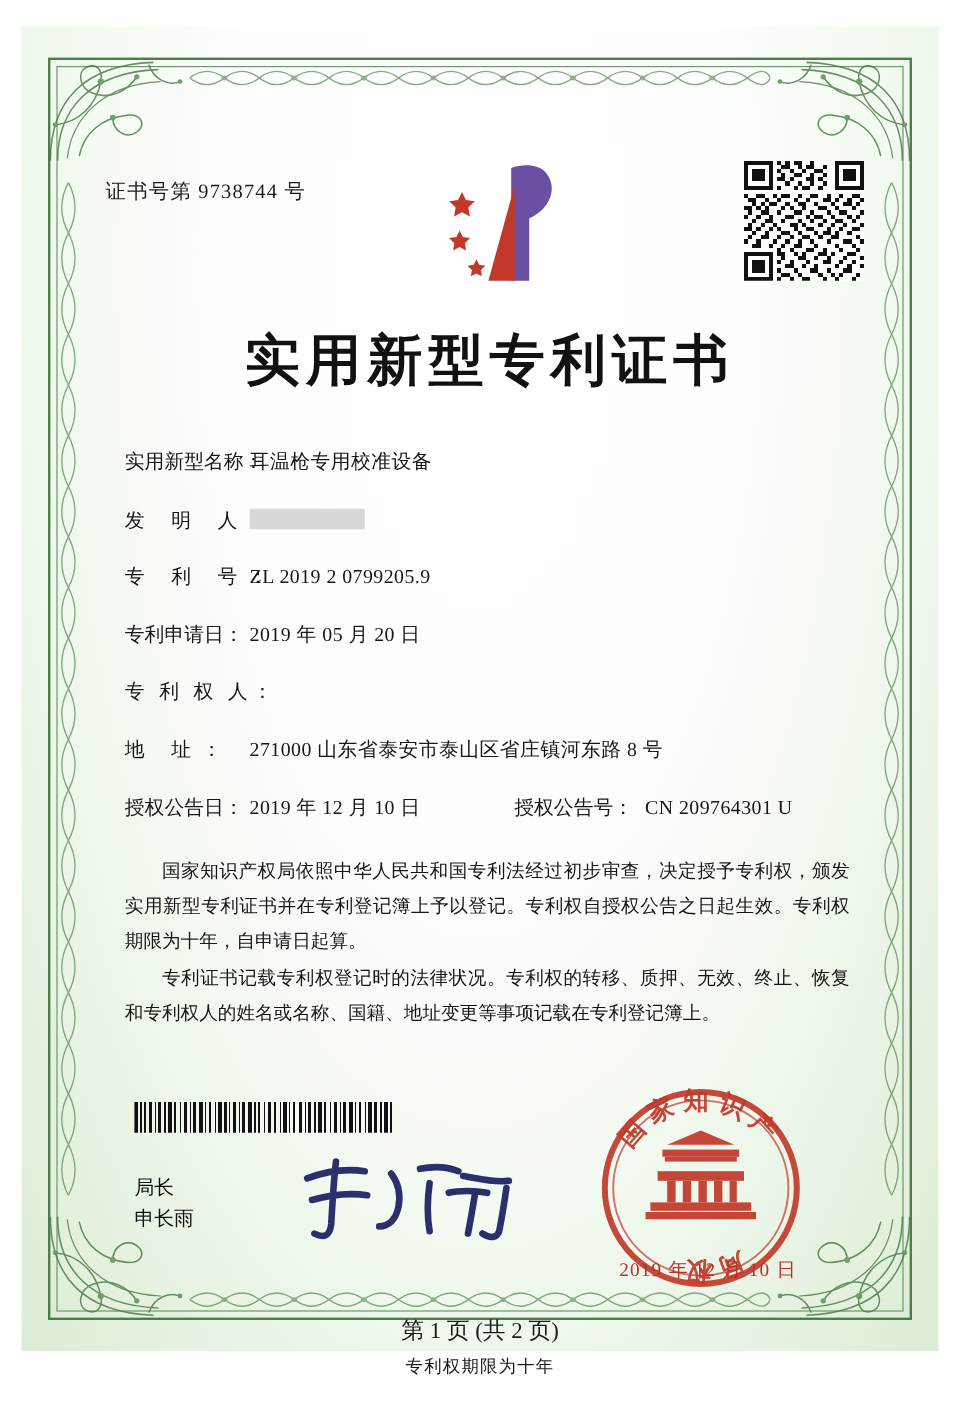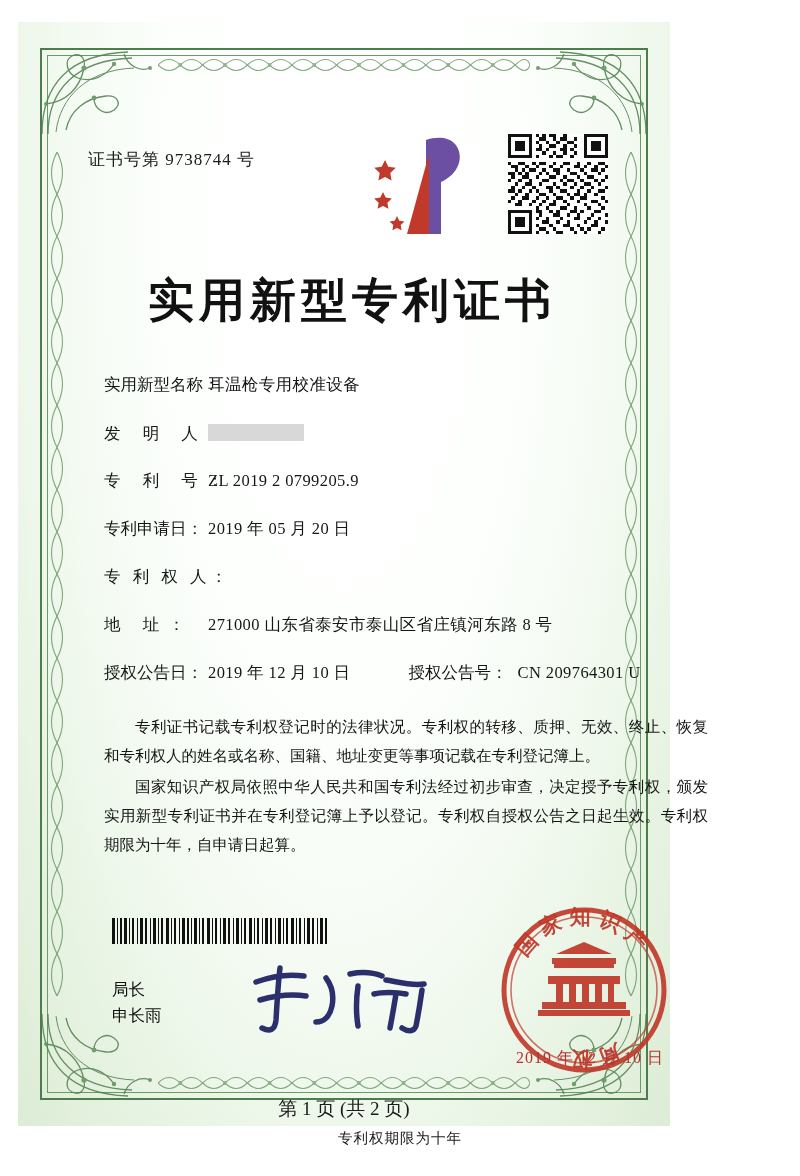--- a/index.html
+++ b/index.html
@@ -19,21 +19,21 @@
     width: 800px;
     height: 1176px;
     box-sizing: border-box;
   }
 
   
   .sheet {
     position: absolute;
     left: 18px;
     top: 22px;
-    width: 652px;
+    width: 764px;
     height: 1104px;
     background:
       radial-gradient(ellipse at 50% 18%, #ffffff 0%, #fdfffd 38%, #f3faf1 62%, #e7f3e2 82%, #dcecd5 100%);
     box-sizing: border-box;
   }
 
   
   .frame-outer {
     position: absolute;
     left: 22px;
@@ -157,21 +157,21 @@
     width: 96px;
     height: 17px;
     background: #d8d8d8;
     border-radius: 1px;
     vertical-align: middle;
     position: relative;
     top: 2px;
   }
   .row-dual { display: flex; align-items: flex-start; height: 48px; white-space: nowrap; }
   .dual-2 { margin-left: 58px; display: flex; align-items: baseline; }
-  .dual-2 .f-label { width: auto; flex: 0 0 auto; margin-right: 10px; }
+  .dual-2 .f-label { width: auto; flex: 0 0 auto; margin-right: 10px; margin-left: 20px; }
 
   
   .body-text {
     position: absolute;
     left: 86px;
     top: 690px;
     width: 604px;
     font-size: 15.5px;
     line-height: 29px;
     color: #151515;
@@ -629,22 +629,22 @@
         <span class="f-label">授权公告日：</span>
         <span class="f-value">2019 年 12 月 10 日</span>
         <span class="dual-2">
           <span class="f-label">授权公告号：</span>
           <span class="f-value">CN 209764301 U</span>
         </span>
       </div>
     </div>
 
     <div class="body-text">
+      <p>国家知识产权局依照中华人民共和国专利法经过初步审查，决定授予专利权，颁发实用新型专利证书并在专利登记簿上予以登记。专利权自授权公告之日起生效。专利权期限为十年，自申请日起算。</p>
       <p>专利证书记载专利权登记时的法律状况。专利权的转移、质押、无效、终止、恢复和专利权人的姓名或名称、国籍、地址变更等事项记载在专利登记簿上。</p>
-      <p>国家知识产权局依照中华人民共和国专利法经过初步审查，决定授予专利权，颁发实用新型专利证书并在专利登记簿上予以登记。专利权自授权公告之日起生效。专利权期限为十年，自申请日起算。</p>
     </div>
 
     <div class="barcode">
       <svg viewBox="0 0 218 26" preserveAspectRatio="none" shape-rendering="crispEdges">
         <g fill="#111">
           <rect x="0" y="0" width="3" height="26"></rect>
             <rect x="5" y="0" width="1" height="26"></rect>
           <rect x="8" y="0" width="2" height="26"></rect>
             <rect x="12" y="0" width="3" height="26"></rect>
           <rect x="17" y="0" width="1" height="26"></rect>

